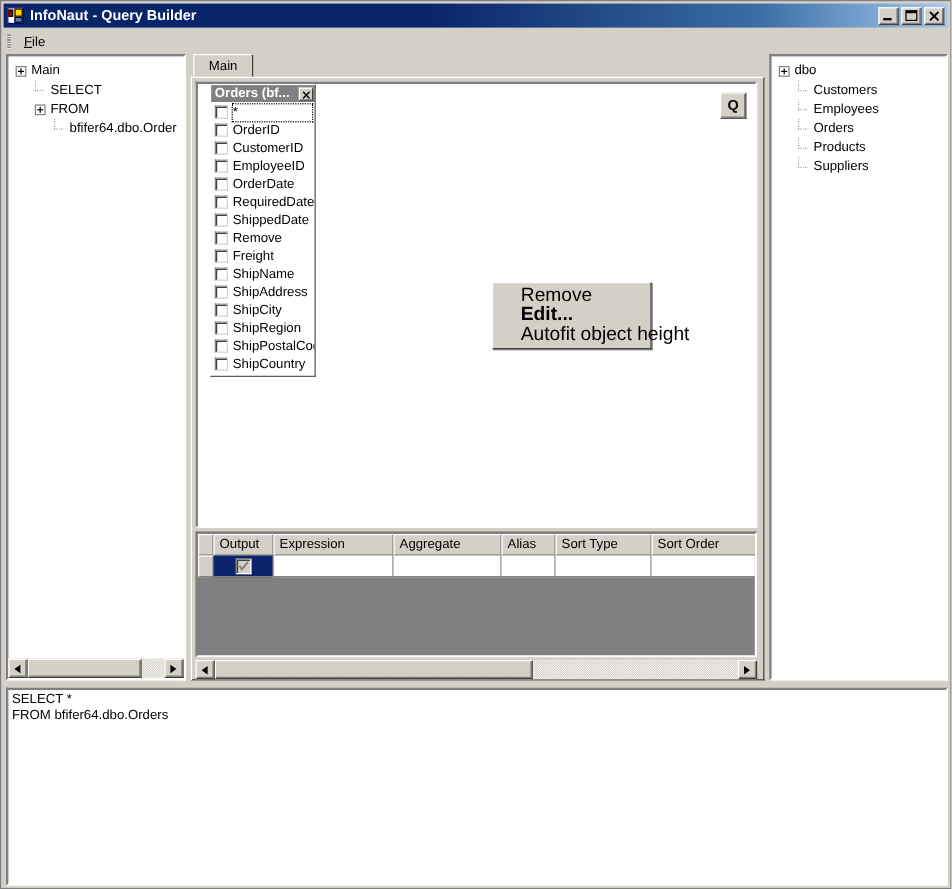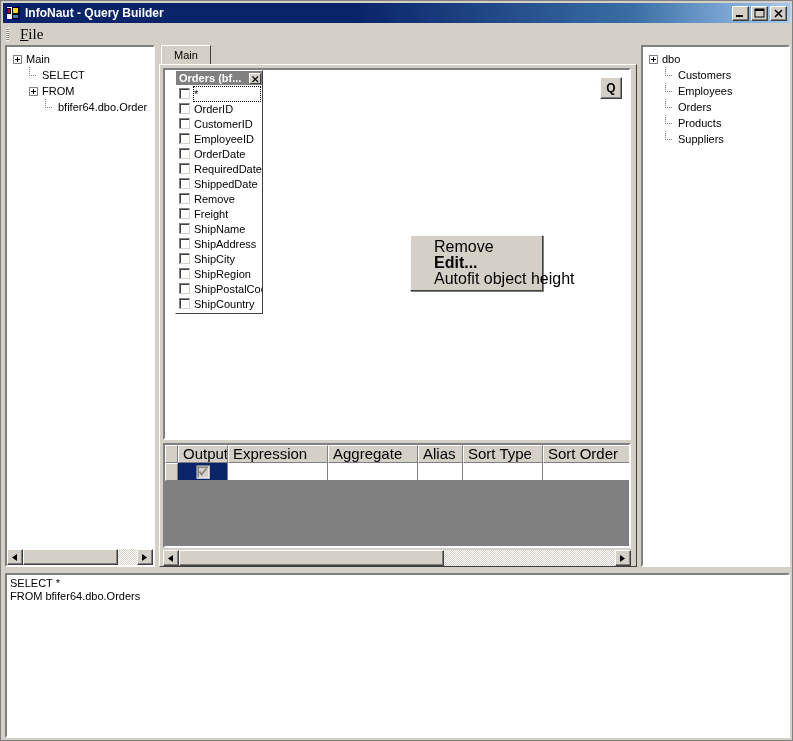--- a/index.html
+++ b/index.html
@@ -108,24 +108,23 @@
   .gripper {
     width: 3px; height: 13px;
     margin-left: 3px; margin-right: 5px;
     background-image:
       linear-gradient(to bottom, #ffffff 50%, #808080 50%);
     background-size: 2px 2px;
     opacity: 0.9;
   }
   .menu-item {
     padding: 2px 6px;
-    font-size: 15px;
+    font-size: 11px;
     color: #000000;
     cursor: default;
-    font-family: Liberation Serif, serif;
   }
   .menu-item u { text-decoration: underline; }
   .sunken2 {
     border: 2px solid;
     border-color: #808080 #ffffff #ffffff #808080;
     box-sizing: border-box;
   }
 
   
   .left-panel {
@@ -425,21 +424,21 @@
     height: 18px;
     background: #d4d0c8;
     box-sizing: border-box;
   }
   .gh-cell {
     background: #d4d0c8;
     border-top: 1px solid #ffffff;
     border-left: 1px solid #ffffff;
     border-right: 1px solid #808080;
     border-bottom: 1px solid #808080;
-    font-size: 15px;
+    font-size: 11px;
     line-height: 16px;
     padding-left: 4px;
     box-sizing: border-box;
     overflow: hidden;
     white-space: nowrap;
     flex: 0 0 auto;
     cursor: default;
   }
   .gh-corner { width: 13px; padding-left: 0; flex: 0 0 auto; }
   .grid-row {

